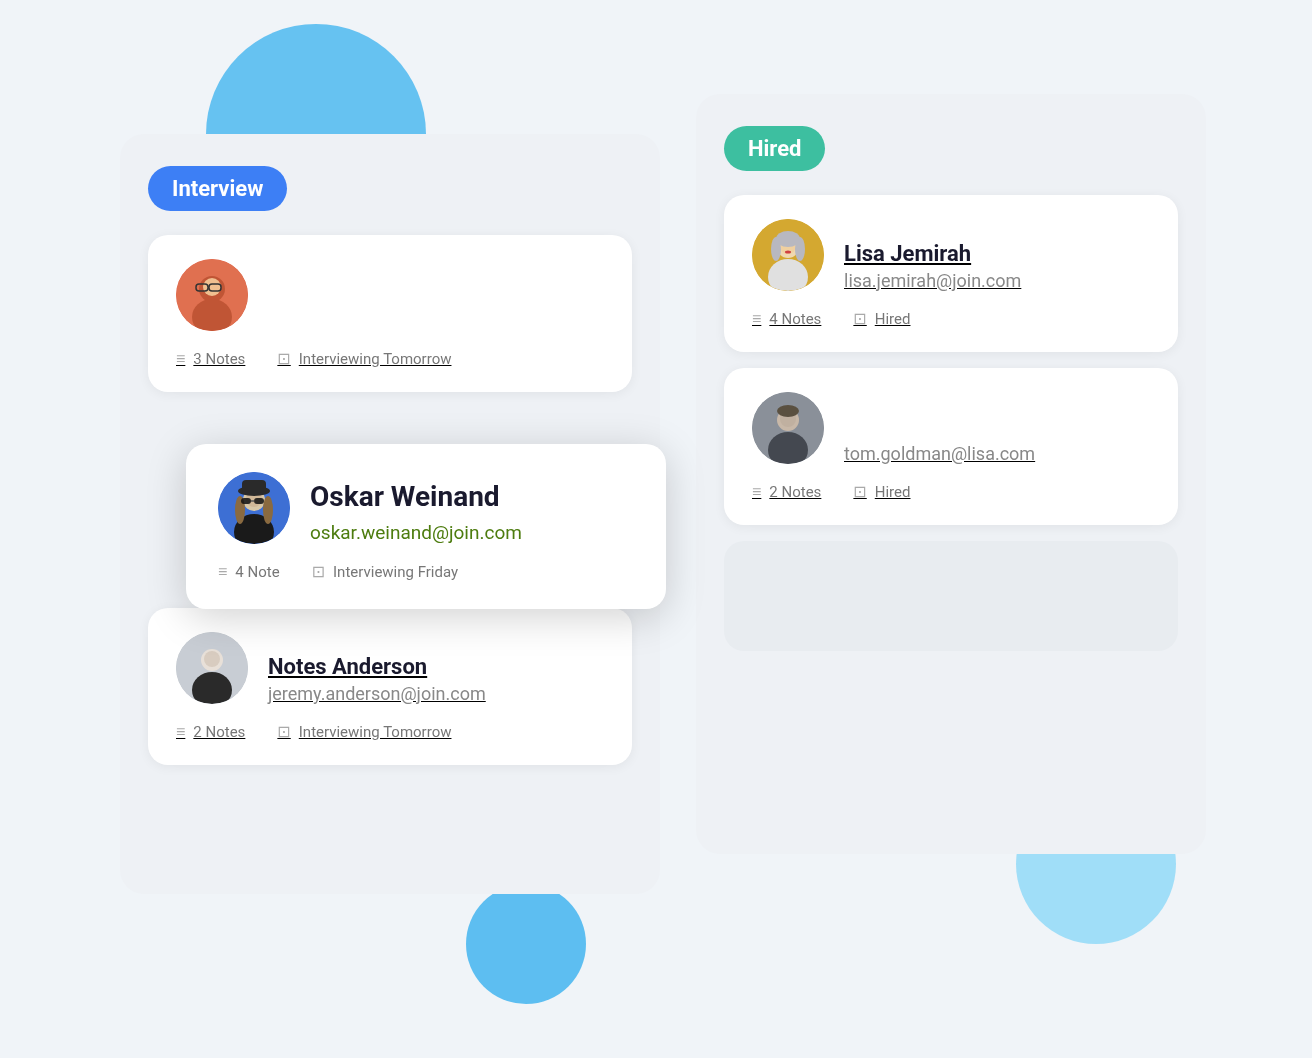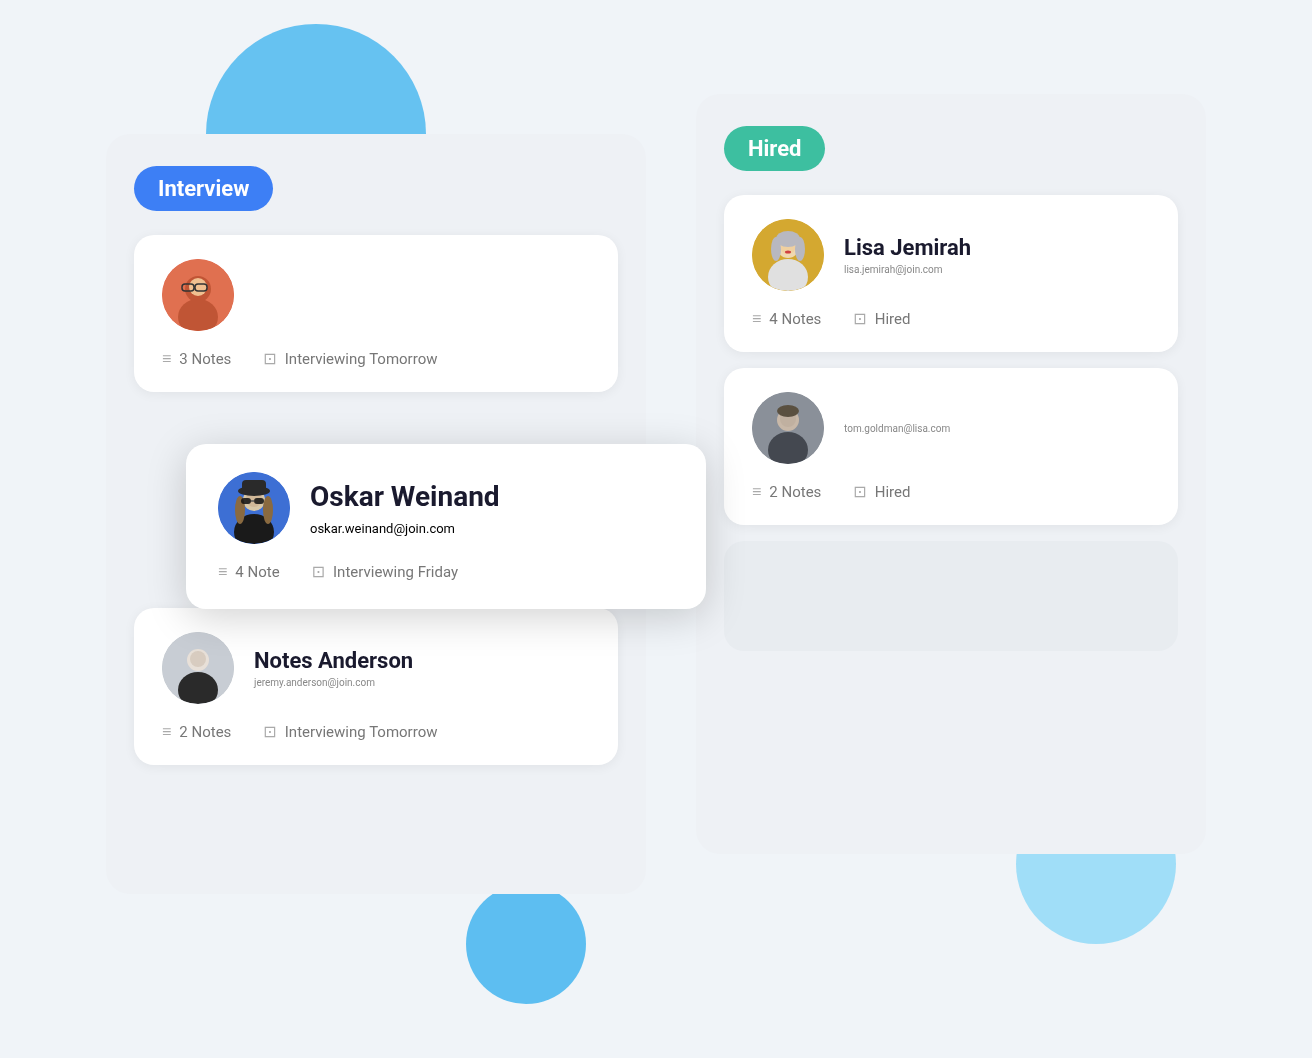--- a/index.html
+++ b/index.html
@@ -52,24 +52,25 @@
       opacity: 0.9;
     }
 
     
     .panel {
       position: absolute;
       background: #eef1f5;
       border-radius: 24px;
       padding: 32px 28px;
       z-index: 1;
+      text-decoration: underline;
     }
 
     .panel-left {
-      left: 0;
+      left: 14px;
       top: 80px;
       width: 540px;
       min-height: 760px;
     }
 
     .panel-right {
       right: 0;
       top: 40px;
       width: 510px;
       min-height: 760px;
@@ -96,31 +97,31 @@
       margin-bottom: 16px;
       box-shadow: 0 2px 12px rgba(0,0,0,0.06);
       position: relative;
       z-index: 2;
     }
 
     .card-floating {
       position: absolute;
       left: 80px;
       top: 390px;
-      width: 520px;
+      width: 480px;
       background: white;
       border-radius: 20px;
       padding: 28px 32px;
       box-shadow: 0 8px 40px rgba(0,0,0,0.18);
       z-index: 10;
     }
 
     .card-header {
       display: flex;
-      align-items: center;
+      align-items: flex-end;
       gap: 20px;
       margin-bottom: 18px;
     }
 
     .avatar {
       width: 72px;
       height: 72px;
       border-radius: 50%;
       flex-shrink: 0;
       display: flex;
@@ -139,21 +140,21 @@
     .avatar-tom { background: #8a9099; }
 
     .candidate-info { flex: 1; }
     .candidate-name {
       font-size: 22px;
       font-weight: 700;
       color: #1a1a2e;
       margin-bottom: 4px;
     }
     .candidate-email {
-      font-size: 10px;
+      font-size: 18px;
       color: #888;
     }
 
     .card-footer {
       display: flex;
       align-items: center;
       gap: 32px;
     }
     .card-meta {
       display: flex;
@@ -175,22 +176,22 @@
       margin-bottom: 16px;
     }
 
     .floating-card-name {
       font-size: 28px;
       font-weight: 700;
       color: #1a1a2e;
       margin-bottom: 4px;
     }
     .floating-card-email {
-      font-size: 13px;
-      color: #000000;
+      font-size: 19px;
+      color: #4d7c0f;
       margin-top: 8px;
     }
   </style>
 </head>
 <body>
 
 <div class="scene">
 
   <div class="blob blob-top-left"></div>
   <div class="blob blob-bottom-right"></div>

